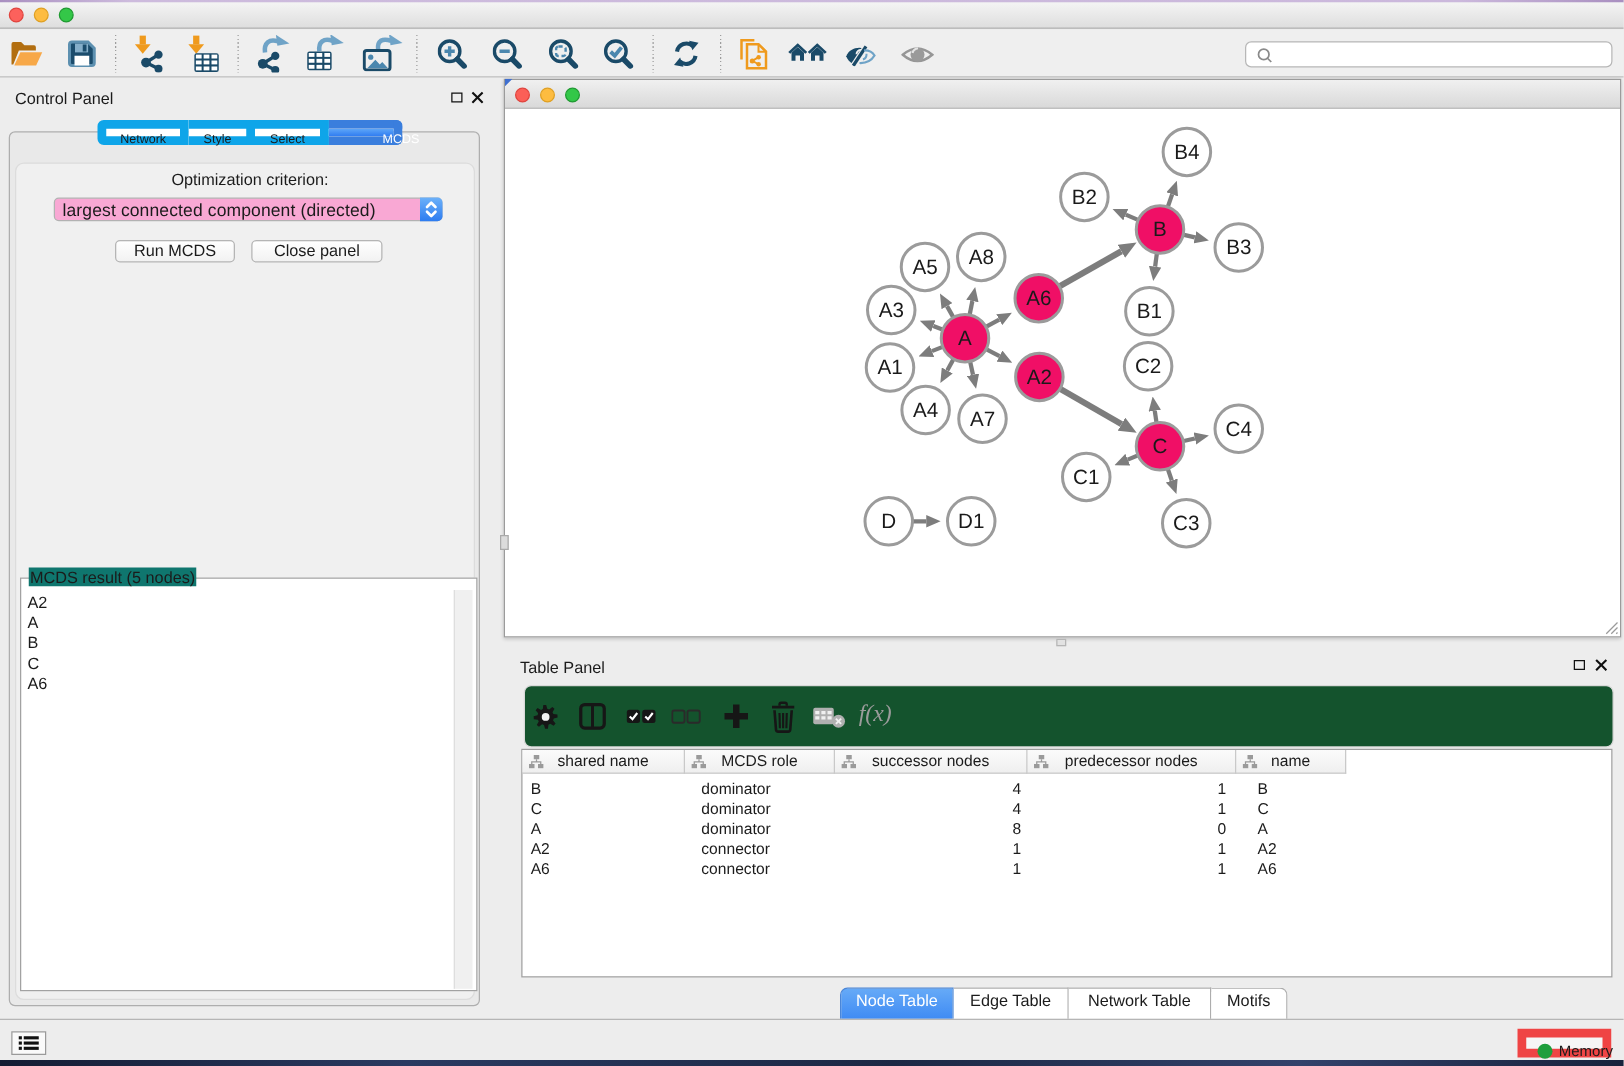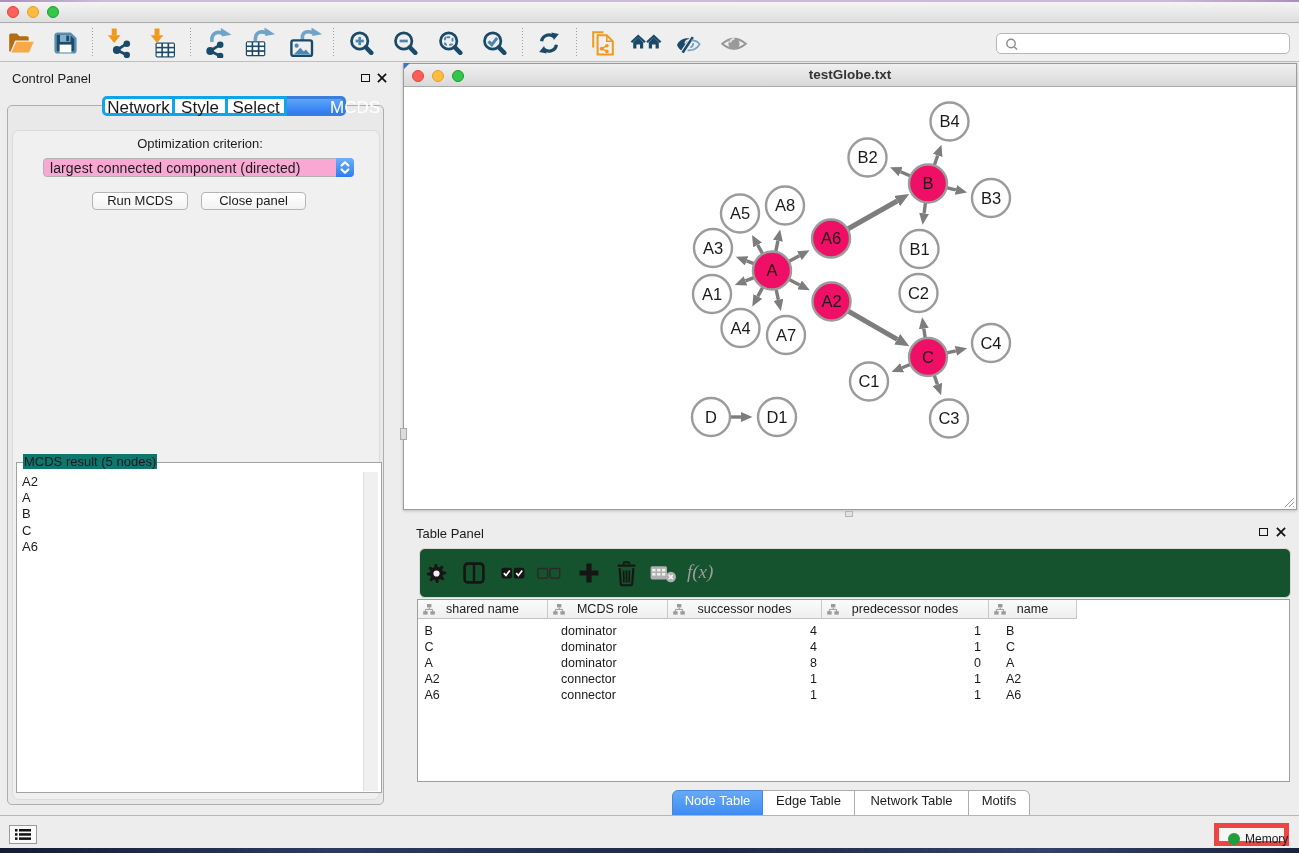--- a/index.html
+++ b/index.html
@@ -15,21 +15,21 @@
 
 #toolbar { left:0; top:24px; width:1299px; height:38px; background:#efefef; border-bottom:1px solid #bfbfbf; }
 .tsep { position:absolute; top:4px; height:30px; width:1px; background-image:repeating-linear-gradient(#9d9d9d 0 1px, transparent 1px 3px); }
 .ticon { position:absolute; }
 #searchbox { position:absolute; left:996px; top:9px; width:294px; height:21px; background:#fff; border:1px solid #b7b7b7; border-radius:5px; }
 
 #cp-title { left:12px; top:71px; font-size:13px; }
 .winbtn-sq { position:absolute; width:9px; height:8px; border:1.5px solid #111; background:transparent; }
 .winbtn-x { position:absolute; font-size:12px; font-weight:bold; color:#111; line-height:10px; }
 #cp-outer { left:7px; top:105px; width:377px; height:700px; background:#e9e9e9; border:1px solid #aeaeae; border-radius:5px; }
-.tab { position:absolute; top:96px; height:20px; background:#fff; border:3px solid #0ea5e9; font-size:17px; text-align:center; line-height:18px;margin-left:24px; }
+.tab { position:absolute; top:96px; height:20px; background:#fff; border:7px solid #0ea5e9; font-size:10px; text-align:center; line-height:18px; }
 #cp-inner { left:12px; top:130px; width:368px; height:670px; background:#f0f0f0; border:1px solid #dcdcdc; border-radius:7px; }
 #optlabel { left:0px; top:136px; width:400px; text-align:center; font-size:13px; }
 #dropdown { left:43px; top:158px; width:311px; height:19px; background:#f9a8d4; border:1px solid #b2b2b2; border-radius:4px; }
 #dropdown .txt { position:absolute; left:6px; top:1px; font-size:14px; line-height:16px; letter-spacing:0.1px; }
 #dd-step { position:absolute; right:-1px; top:-1px; width:18px; height:19px; border-radius:0 4px 4px 0; background:linear-gradient(#6cb1f9,#2d7cf0); }
 .btn { position:absolute; height:18px; background:linear-gradient(#ffffff,#f2f2f2); border:1px solid #b5b5b5; border-radius:4px; font-size:13px; text-align:center; line-height:16px; }
 
 #fs { left:16px; top:462px; width:366px; height:331px; border:1px solid #a2a2a2; background:#fff; }
 #fs-legend { position:absolute; left:23px; top:454px; font-size:13px; background:#0f766e; padding:0 1px; }
 #fs-list { position:absolute; left:5px; top:11px; font-size:13px; line-height:16.2px; }
@@ -44,21 +44,21 @@
 #tbl { left:417px; top:599px; width:873px; height:183px; background:#fff; border:1px solid #9e9e9e; }
 #tbl-head { position:absolute; left:0; top:0; width:659px; height:19px; background:linear-gradient(#fbfbfb,#efefef); border-bottom:1px solid #c4c4c4; font-size:12.5px; }
 .th { position:absolute; top:0; height:19px; border-right:1px solid #c9c9c9; text-align:center; line-height:19px; }
 .td { position:absolute; font-size:12.5px; height:16px; line-height:16px; }
 
 #btabs { left:672px; top:790px; width:358px; height:22px; font-size:13px; }
 .btab { position:absolute; top:0; height:37px; background:#fff; border:1px solid #adadad; text-align:center; line-height:20px; }
 
 #statusbar { left:0; top:815px; width:1299px; height:33px; background:#ededed; border-top:1px solid #b5b5b5; }
 #deskBottom { left:0; top:848px; width:1299px; height:5px; background:linear-gradient(90deg,#141c33,#2a3a61 25%,#1c2844 55%,#33426b 80%,#18223c); }
-#memBtn { position:absolute; left:1214px; top:822px; width:75px; height:23px; background:#f6f6f6; border:5px solid #ef4444; font-size:12px; }
+#memBtn { position:absolute; left:1214px; top:822px; width:75px; height:23px; background:#f6f6f6; border:7px solid #ef4444; font-size:12px; }
 #listBtn { position:absolute; left:9px; top:824px; width:28px; height:19px; background:#fafafa; border:1px solid #9a9a9a; }
 svg text { font-family:"Liberation Sans", sans-serif; }
 </style>
 </head>
 <body>
 <div class="abs" id="deskTop"></div>
 <div class="abs" id="titlebar">
   <div class="tl" style="left:7px;top:4px;background:#fc615c;border:1px solid #e0443e;"></div>
   <div class="tl" style="left:27px;top:4px;background:#fdbc40;border:1px solid #dfa023;"></div>
   <div class="tl" style="left:47px;top:4px;background:#34c748;border:1px solid #1f9a31;"></div>
@@ -235,21 +235,20 @@
   <div id="fs-list">A2<br>A<br>B<br>C<br>A6</div>
   <div id="fs-scroll"></div>
 </div>
 <div class="abs" id="fs-legend">MCDS result (5 nodes)</div>
 
 <div class="abs" id="netwin">
   <div id="netwin-tb">
     <div class="tl" style="left:8px;top:6px;background:#fb5f57;border:1px solid #e0443e;"></div>
     <div class="tl" style="left:28px;top:6px;background:#fdbc40;border:1px solid #dfa023;"></div>
     <div class="tl" style="left:48px;top:6px;background:#33c748;border:1px solid #1f9a31;"></div>
-    <div class="title">testGlobe.txt</div>
   </div>
   <svg id="graph" width="893" height="423" viewBox="404 87 893 423" style="position:absolute;left:1px;top:24px">
 <defs>
 <marker id="ah" viewBox="0 0 11.5 10" refX="0" refY="5" markerWidth="11.5" markerHeight="10" orient="auto" markerUnits="userSpaceOnUse">
           <path d="M0,0 L11.5,5 L0,10 Z" fill="#7d7d7d"></path>
         </marker>
 <marker id="ah2" viewBox="0 0 14 12" refX="0" refY="6" markerWidth="14" markerHeight="12" orient="auto" markerUnits="userSpaceOnUse">
           <path d="M0,0 L14,6 L0,12 Z" fill="#7d7d7d"></path>
         </marker>
 </defs>

